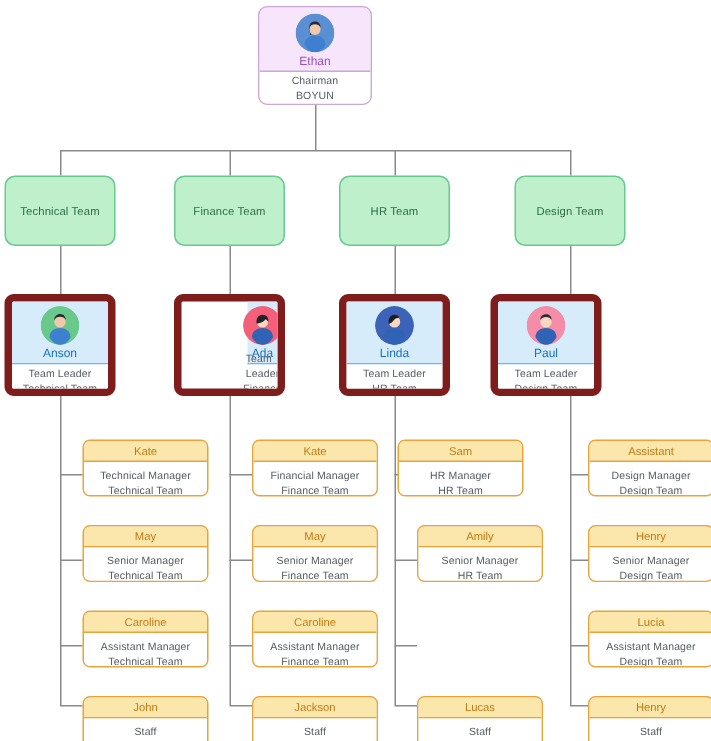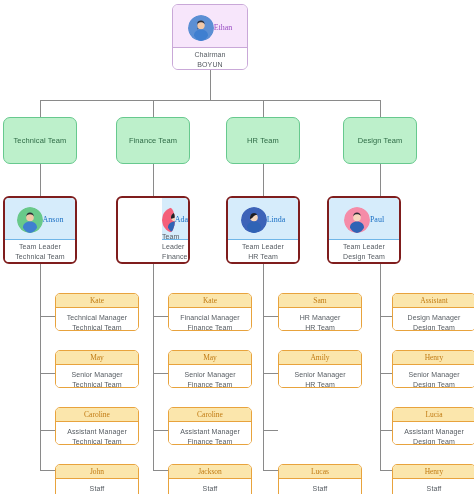--- a/index.html
+++ b/index.html
@@ -13,23 +13,22 @@
   #chart{position:relative;width:474px;height:494px;}
 
   
   .line{position:absolute;background:#8a8a8a;}
   .vline{width:1px;}
   .hline{height:1px;}
 
   
   .node{position:absolute;box-sizing:border-box;border-radius:6px;overflow:hidden;}
   .node .head{
-    display:flex;flex-direction:row;align-items:center;justify-content:center;
+    display:flex;flex-direction:column;align-items:center;justify-content:center;
     box-sizing:border-box;
-    font-family:Liberation Serif, serif;
   }
   .node .body{
     background:#ffffff;
     display:flex;flex-direction:column;align-items:center;justify-content:center;
     box-sizing:border-box;
   }
   .node .body .l1,.node .body .l2{
     color:#555b61;font-size:7.5px;line-height:10px;letter-spacing:.1px;
   }
 
@@ -50,21 +49,21 @@
   .team{
     width:74px;height:47px;top:117px;
     border:1px solid #67c98e;background:#bdf0cb;border-radius:7px;
     display:flex;align-items:center;justify-content:center;
   }
   .team span{color:#2f6b46;font-size:7.5px;letter-spacing:.1px;}
 
   
   .leader{
     width:74px;height:68px;top:196px;
-    border:2px solid #7f1d1d;background:#ffffff;
+    border:5px solid #7f1d1d;background:#ffffff;
   }
   .leader .head{
     height:42px;background:#d6ecfb;border-bottom:1px solid #6fb6e8;padding-top:2px;
   }
   .leader .name{color:#1a6fc4;font-size:8px;line-height:10px;margin-top:1px;}
   .leader .body{height:24px;}
   .leader .body .l1,.leader .body .l2{font-size:7px;line-height:10px;}
 
   
   .member{
@@ -295,21 +294,21 @@
   <div class="node member" style="left:168px;top:464px;">
     <div class="head">
         <div class="name">Jackson</div>
       </div>
     <div class="body">
       <div class="l1">Staff</div>
       <div class="l2">Finance Team</div>
     </div>
   </div>
 
-  <div class="node member" style="left:278px;top:293px;">
+  <div class="node member" style="left:265px;top:293px;">
     <div class="head">
         <div class="name">Sam</div>
       </div>
     <div class="body">
       <div class="l1">HR Manager</div>
       <div class="l2">HR Team</div>
     </div>
   </div>
   <div class="node member" style="left:278px;top:350px;">
     <div class="head">

